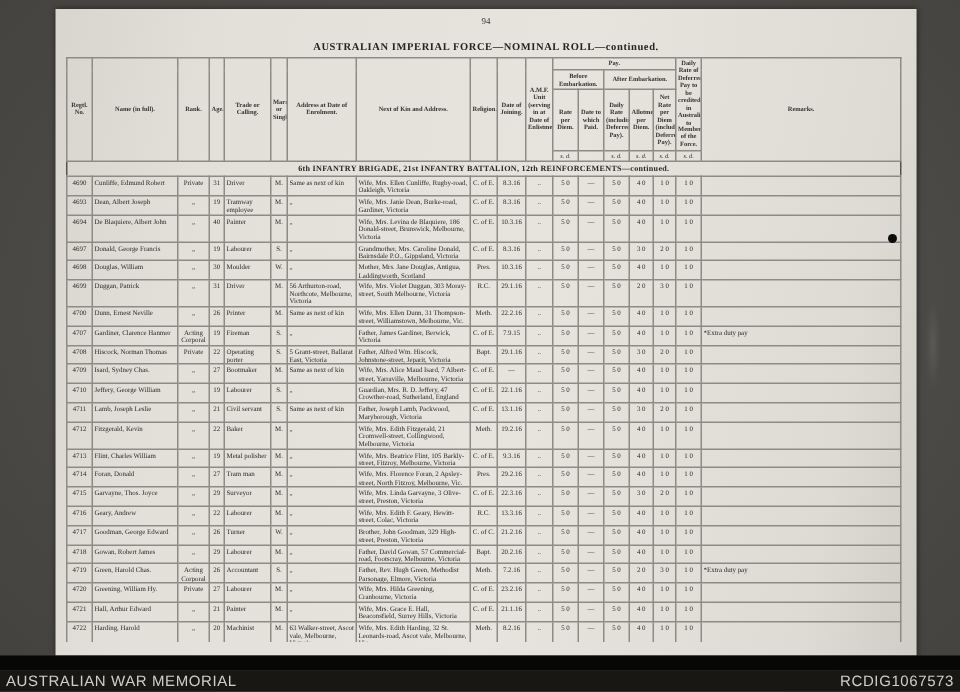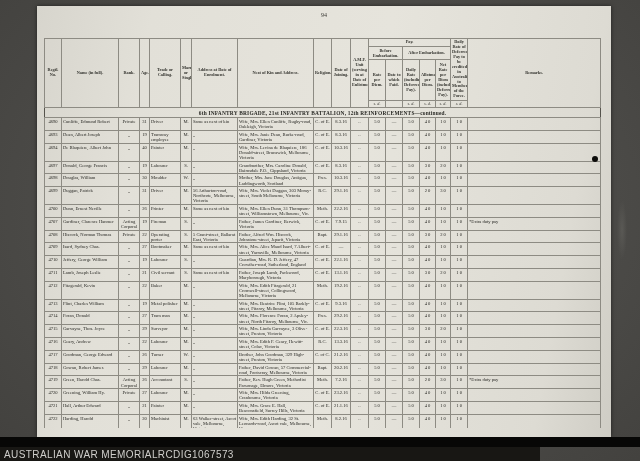--- a/index.html
+++ b/index.html
@@ -27,31 +27,32 @@
   tbody td:nth-child(14),tbody td:nth-child(15),tbody td:nth-child(16),
   tbody td:nth-child(17){text-align:center;}
   tr.section-row td{font-size:5.4px;font-weight:bold;text-align:center;
     border-left:none;border-right:none;padding:1.5px 0;letter-spacing:.2px;}
   .sd{font-weight:normal;font-style:italic;font-size:4.2px;}
   .speck{position:absolute;left:592px;top:156px;width:6px;height:6px;
     border-radius:50%;background:#0c0c0a;}
   .smudge{position:absolute;left:617px;top:200px;width:10px;height:60px;
     background:radial-gradient(ellipse,#5a5955 0%,rgba(90,89,85,0) 70%);}
   .blackbar{position:absolute;left:0;top:437px;width:640px;height:10px;background:#070706;}
-  .footer{position:absolute;left:0;top:447px;width:540px;height:14px;background:#181714;
-    display:flex;justify-content:flex-start;align-items:center;
+  .footer{position:absolute;left:0;top:447px;width:640px;height:14px;background:#181714;
+    display:flex;justify-content:space-between;align-items:center;
     font-family:"Liberation Sans",sans-serif;font-size:10px;color:#cfcecb;
     letter-spacing:.4px;padding:0 4px;box-sizing:border-box;}
 </style>
 </head>
 <body>
 
 <div class="surround">
   <div class="page">
     <div class="pagenum">94</div>
+    <div class="doc-title">AUSTRALIAN IMPERIAL FORCE—NOMINAL ROLL—continued.</div>
     <div class="table-wrap">
       <table>
         <colgroup>
           <col style="width:17px">
             <col style="width:57px">
             <col style="width:21px">
           <col style="width:10px">
             <col style="width:31px">
             <col style="width:11px">
           <col style="width:46px">

